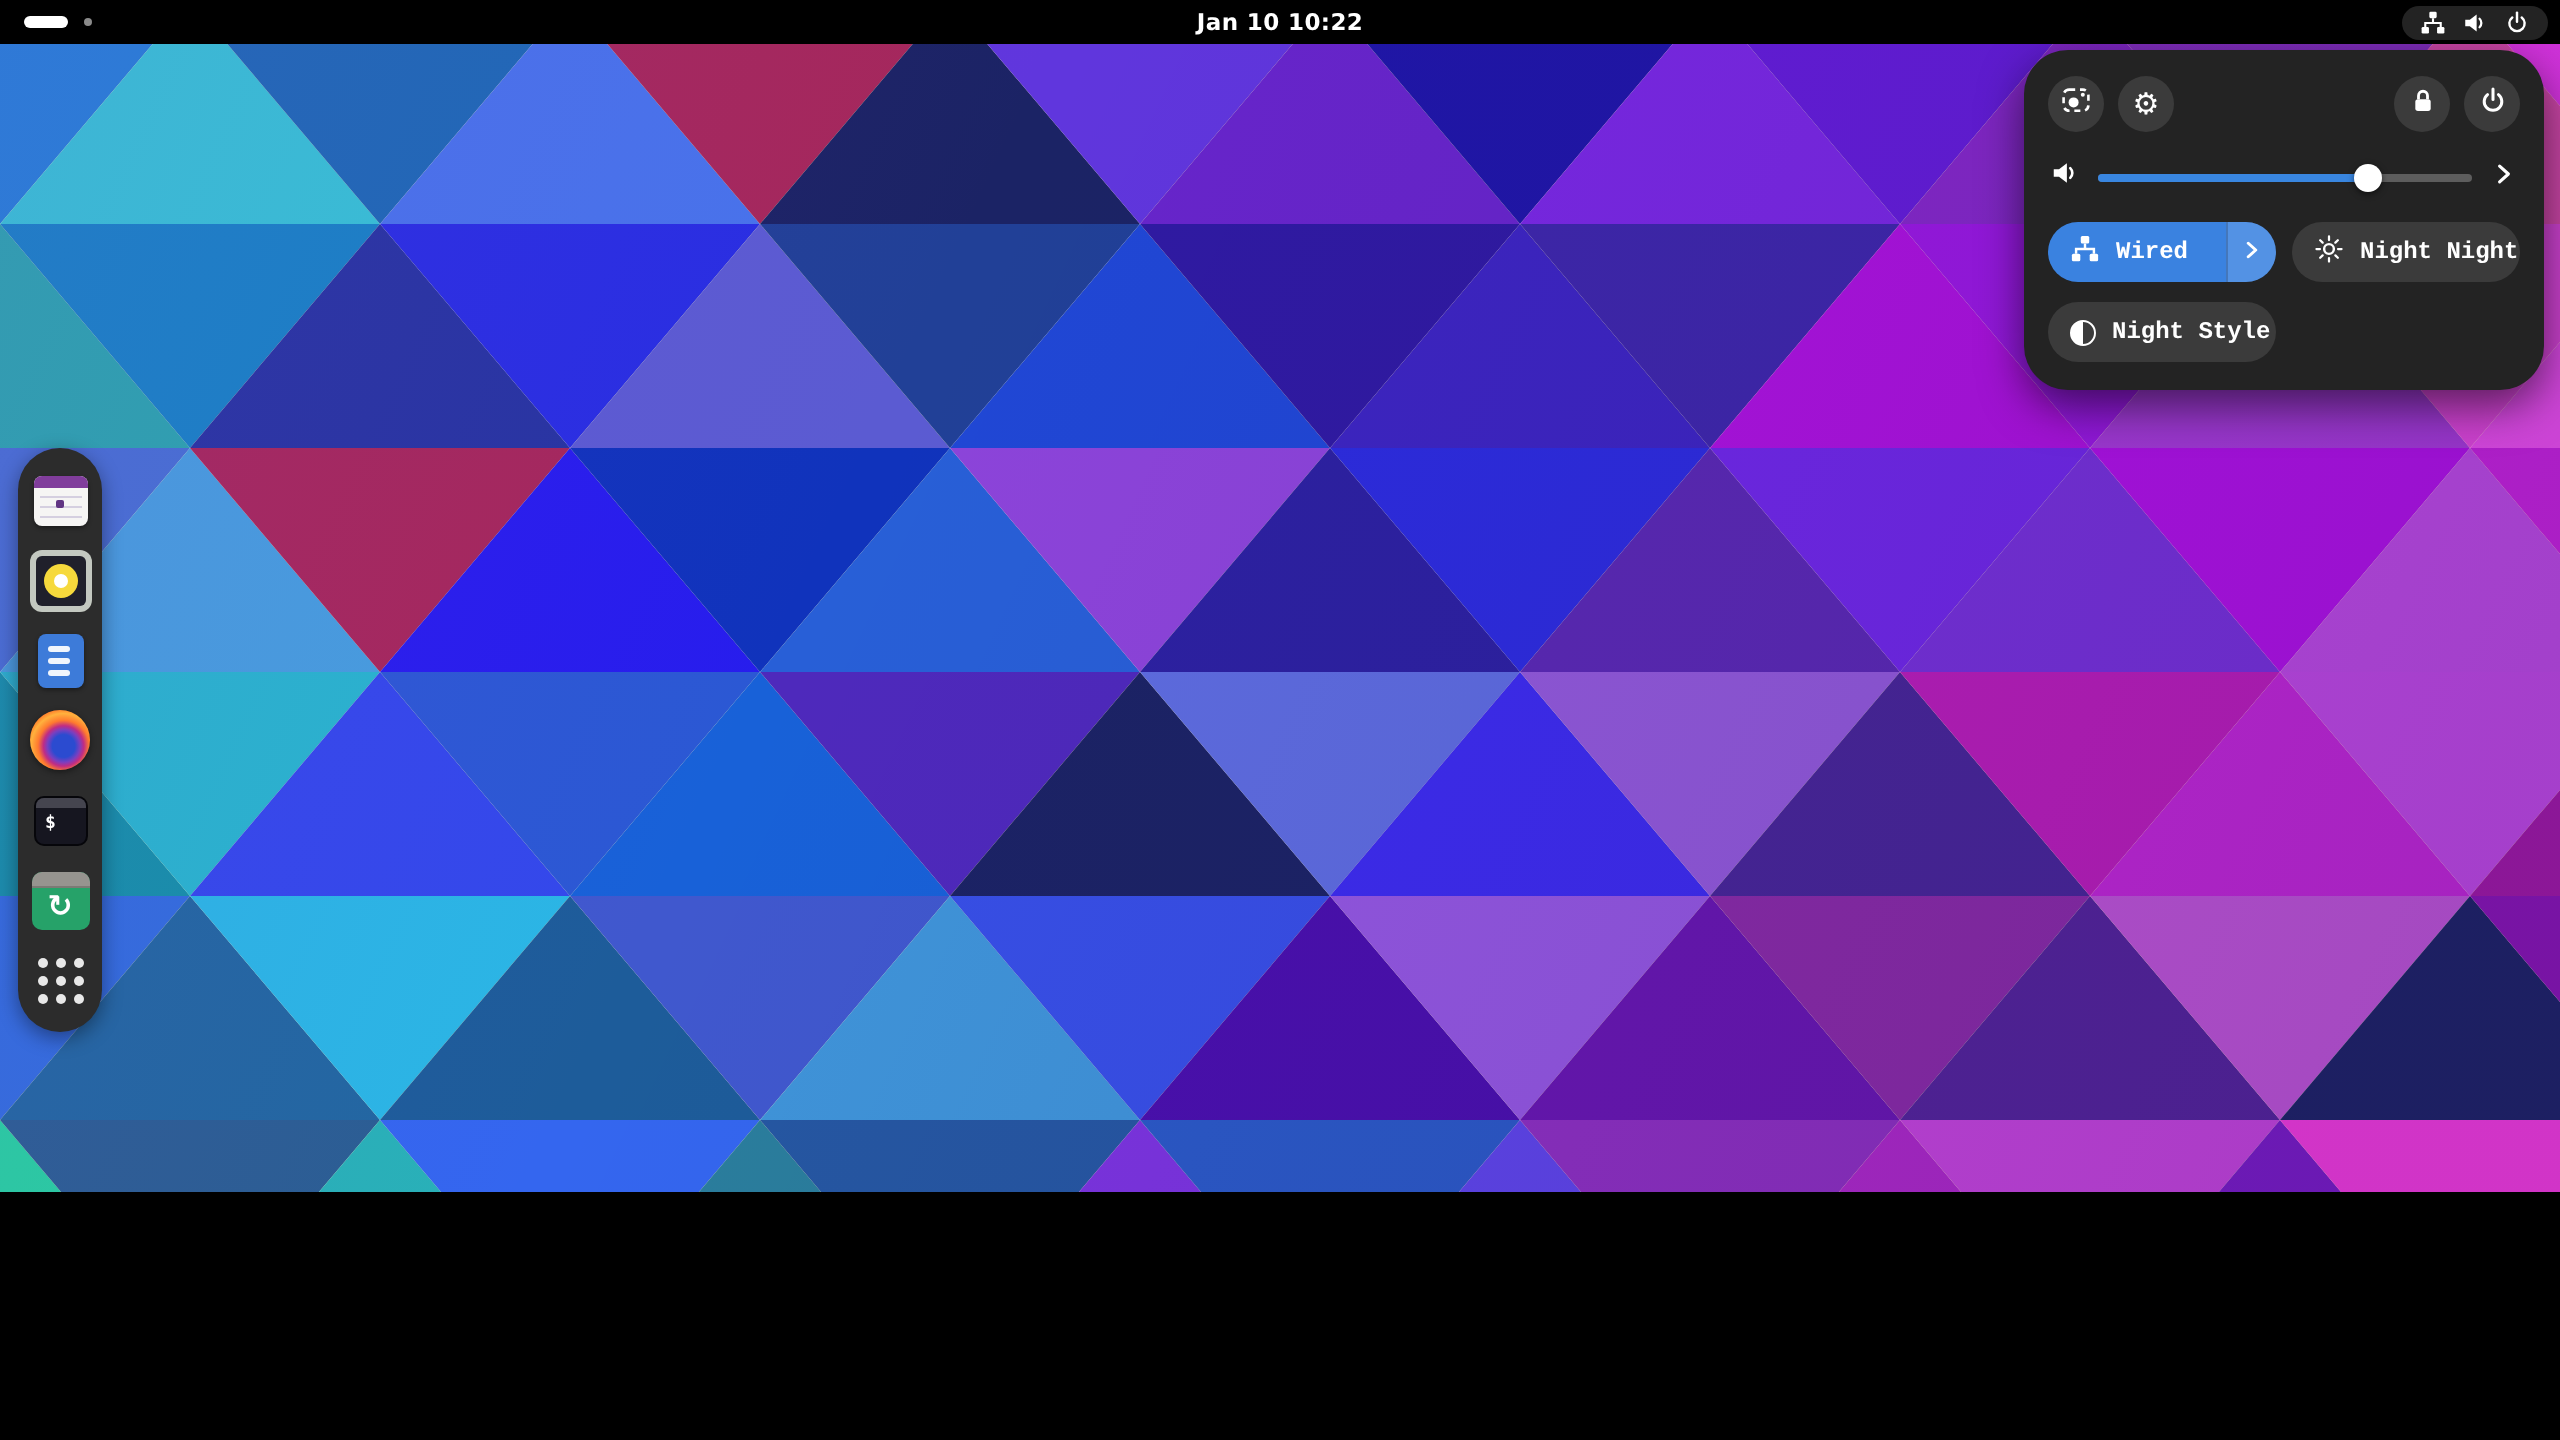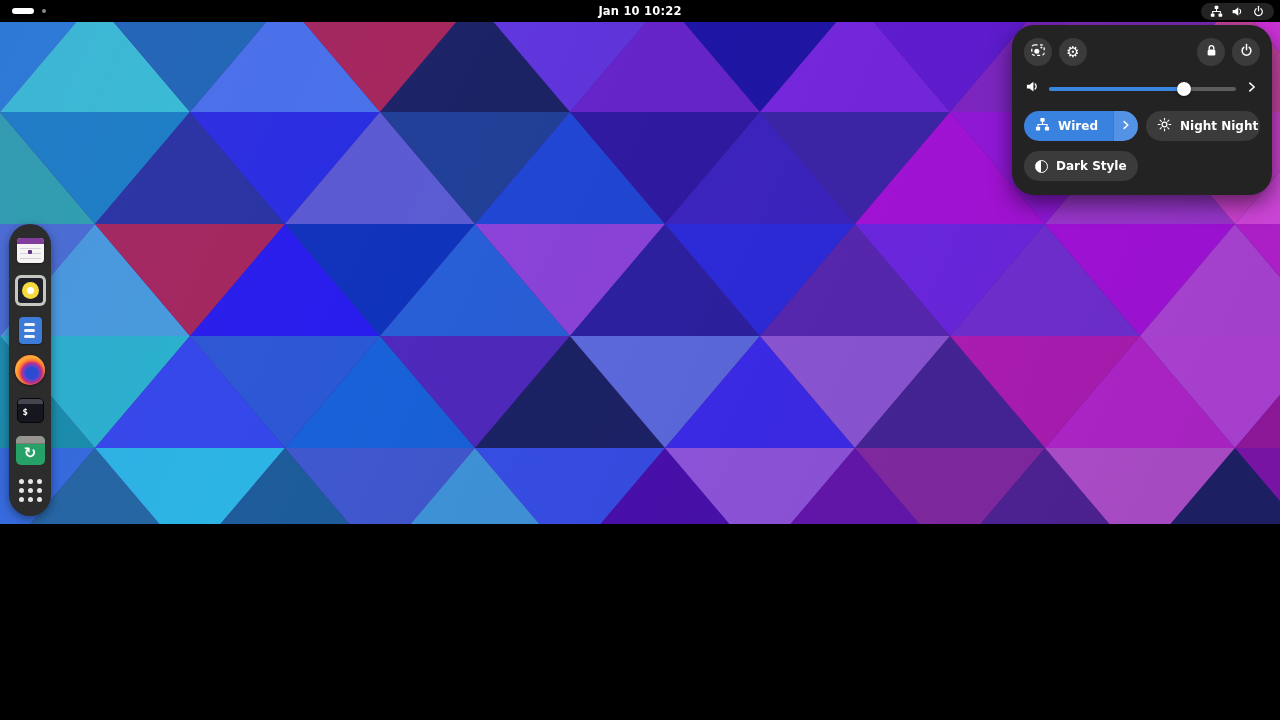--- a/index.html
+++ b/index.html
@@ -1,18 +1,18 @@
 <!DOCTYPE html>
 <html><head>
 <meta charset="utf-8">
 <style>
   html,body{margin:0;padding:0;background:#000;}
   *{box-sizing:border-box;}
-  .screen{position:relative;width:1280px;height:524px;overflow:hidden;
-    font-family:"DejaVu Sans","Liberation Sans",sans-serif;background:#4c1d95;}
+  .screen{position:relative;width:1280px;height:596px;overflow:hidden;
+    font-family:"DejaVu Sans","Liberation Sans",sans-serif;background:#fef9c3;}
   #wallpaper{position:absolute;inset:0;z-index:0;}
   .wp-overlay{position:absolute;inset:0;z-index:1;pointer-events:none;
     background:linear-gradient(115deg,rgba(140,70,210,.12),rgba(0,0,0,0) 35%,rgba(40,10,80,.14) 92%);}
 
   
   .topbar{position:absolute;top:0;left:0;right:0;height:22px;background:#000;z-index:10;
     display:flex;align-items:center;padding:0 6px;color:#fff;}
   .ws{display:flex;align-items:center;gap:8px;padding:0 6px;height:100%;}
   .ws-pill{width:22px;height:6px;border-radius:3px;background:#fff;}
   .ws-dot{width:4px;height:4px;border-radius:50%;background:#8a8a8a;}
@@ -71,21 +71,21 @@
   .spacer{flex:1;}
   .qs-vol{display:flex;align-items:center;gap:9px;margin-bottom:13px;padding:0 1px;}
   .slider{flex:1;height:4px;background:#5d5d5d;border-radius:2px;position:relative;cursor:pointer;}
   .slider-fill{position:absolute;left:0;top:0;height:100%;background:#3986e0;border-radius:2px;}
   .slider-thumb{position:absolute;top:50%;transform:translate(-50%,-50%);width:14px;height:14px;
     border-radius:50%;background:#fff;box-shadow:0 1px 3px rgba(0,0,0,.55);}
   .qs-grid{display:grid;grid-template-columns:1fr 1fr;gap:10px 8px;}
   .toggle{height:30px;border-radius:15px;background:#3b3b3b;display:flex;align-items:center;
     font-size:12px;font-weight:700;overflow:hidden;cursor:pointer;}
   .toggle.active{background:#3a82e0;}
-  .t-main{flex:1;display:flex;align-items:center;gap:8px;padding:0 6px 0 11px;min-width:0;}
+  .t-main{flex:1;display:flex;align-items:center;gap:8px;padding:0 6px 0 11px;min-width:0;font-family:Liberation Mono, monospace;}
   .t-arrow{width:25px;align-self:stretch;display:flex;align-items:center;justify-content:center;
     background:rgba(255,255,255,.13);border-left:1px solid rgba(0,0,0,.18);}
   .contrast{width:13px;height:13px;border-radius:50%;border:1.4px solid #fff;flex:none;
     background:linear-gradient(90deg,#fff 0 50%,transparent 50%);}
   .lbl{white-space:nowrap;}
 </style>
 </head>
 <body>
 
 <div class="screen">
@@ -439,19 +439,19 @@
                 </g>
               </svg>
           </span>
           <span class="lbl">Night Night</span>
         </div>
       </div>
 
       <div class="toggle">
         <div class="t-main">
           <span class="contrast"></span>
-          <span class="lbl">Dark Style</span>
+          <span class="lbl">Night Style</span>
         </div>
       </div>
     </div>
   </section>
 
 </div>
 
 </body></html>

